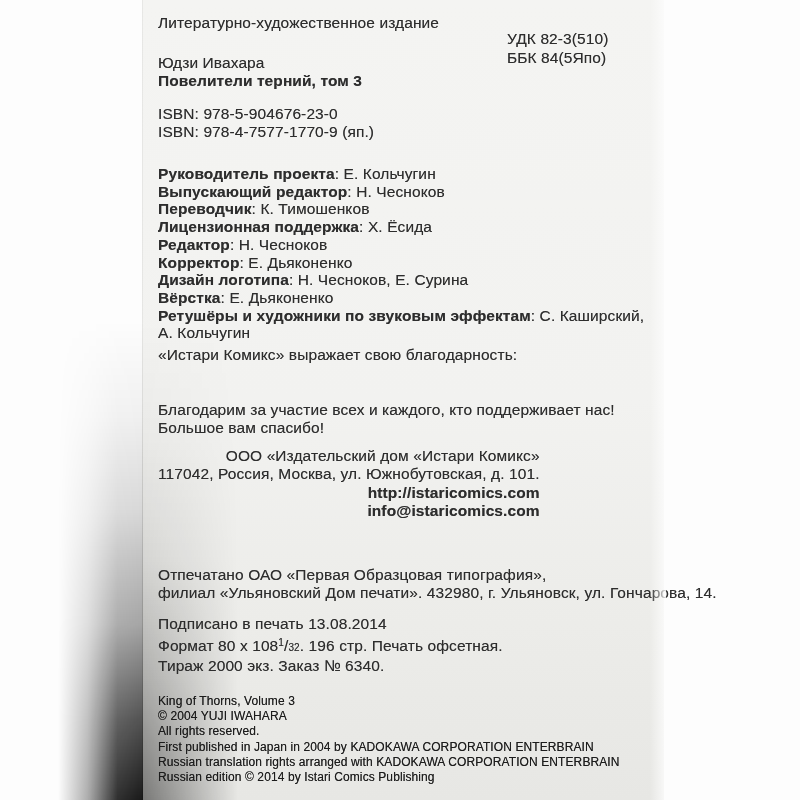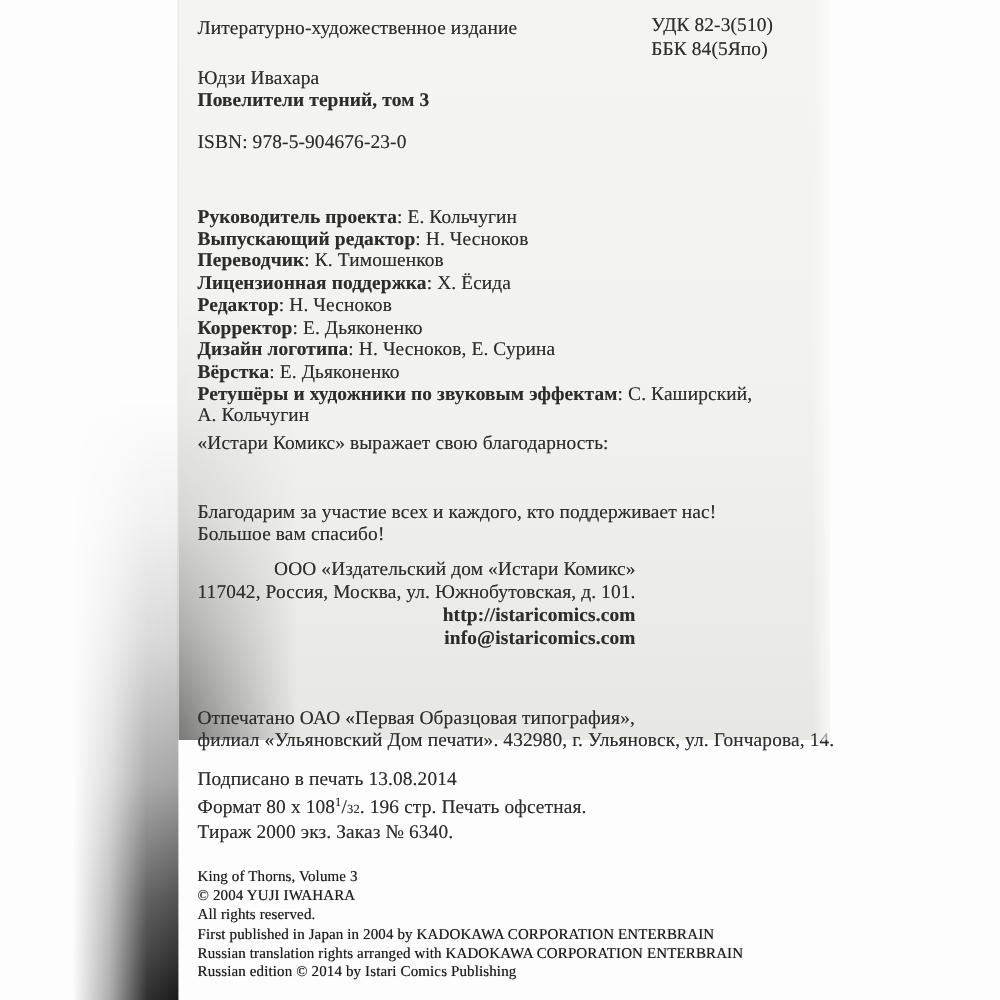--- a/index.html
+++ b/index.html
@@ -2,24 +2,23 @@
 <html><head>
 <meta charset="utf-8">
 <style>
   html,body{margin:0;padding:0;}
   body{
     width:800px;height:800px;position:relative;overflow:hidden;
     background:#fdfdfd;
     font-family:"Liberation Sans", sans-serif;
   }
   .page{
-    position:absolute;left:142px;top:0;width:521px;height:592px;
+    position:absolute;left:142px;top:0;width:521px;height:800px;
     background:linear-gradient(180deg,#f4f4f2 0%,#f2f2f0 50%,#ecece9 78%,#e7e7e4 100%);
     border-left:1px solid rgba(0,0,0,0.05);
-    font-family:Liberation Serif, serif;
   }
   .page::after{
     content:"";position:absolute;right:-2px;top:0;width:16px;height:100%;
     background:linear-gradient(to right,rgba(253,253,253,0),rgba(253,253,253,0.85));
     pointer-events:none;
   }
   .gutter{
     position:absolute;left:58px;top:0;width:85px;height:800px;
     background:linear-gradient(to bottom,
       rgba(0,0,0,0) 0%,rgba(0,0,0,0) 40%,rgba(0,0,0,0.05) 52%,
@@ -35,21 +34,21 @@
     -webkit-mask-image:linear-gradient(to right,#000,transparent);
             mask-image:linear-gradient(to right,#000,transparent);
   }
   .blk{
     position:absolute;left:15px;
     color:#2d2d2d;font-size:15.5px;line-height:17.7px;letter-spacing:0.1px;
     text-shadow:0 0 0.5px rgba(40,40,40,0.5);
     white-space:nowrap;
   }
   .b{font-weight:700;}
-  .udc{left:378px;line-height:18.5px;}
+  .udc{left:364px;line-height:18.5px;margin-top:18px;}
   .isbn{line-height:18px;}
   .pub{line-height:18.3px;text-align:right;}
   .pinfo{line-height:18.6px;}
   .eng{font-size:12px;line-height:15.2px;color:#1c1c1c;text-shadow:0 0 0.6px rgba(0,0,0,0.6);}
   .frac-sup{font-size:10px;vertical-align:5px;}
   .frac-den{font-size:10px;}
 </style>
 </head>
 <body>
 
@@ -63,20 +62,21 @@
     <div>ББК 84(5Япо)</div>
   </div>
 
   <div class="blk" style="top:54px;">
     <div>Юдзи Ивахара</div>
     <div class="b">Повелители терний, том 3</div>
   </div>
 
   <div class="blk isbn" style="top:105px;">
     <div>ISBN: 978-5-904676-23-0</div>
+    <div>ISBN: 978-4-7577-1770-9 (яп.)</div>
   </div>
 
   <div class="blk" style="top:165px;">
     <div><span class="b">Руководитель проекта</span><span>: </span><span>Е. Кольчугин</span></div>
     <div><span class="b">Выпускающий редактор</span><span>: </span><span>Н. Чесноков</span></div>
     <div><span class="b">Переводчик</span><span>: </span><span>К. Тимошенков</span></div>
     <div><span class="b">Лицензионная поддержка</span><span>: </span><span>Х. Ёсида</span></div>
     <div><span class="b">Редактор</span><span>: </span><span>Н. Чесноков</span></div>
     <div><span class="b">Корректор</span><span>: </span><span>Е. Дьяконенко</span></div>
     <div><span class="b">Дизайн логотипа</span><span>: </span><span>Н. Чесноков, Е. Сурина</span></div>

